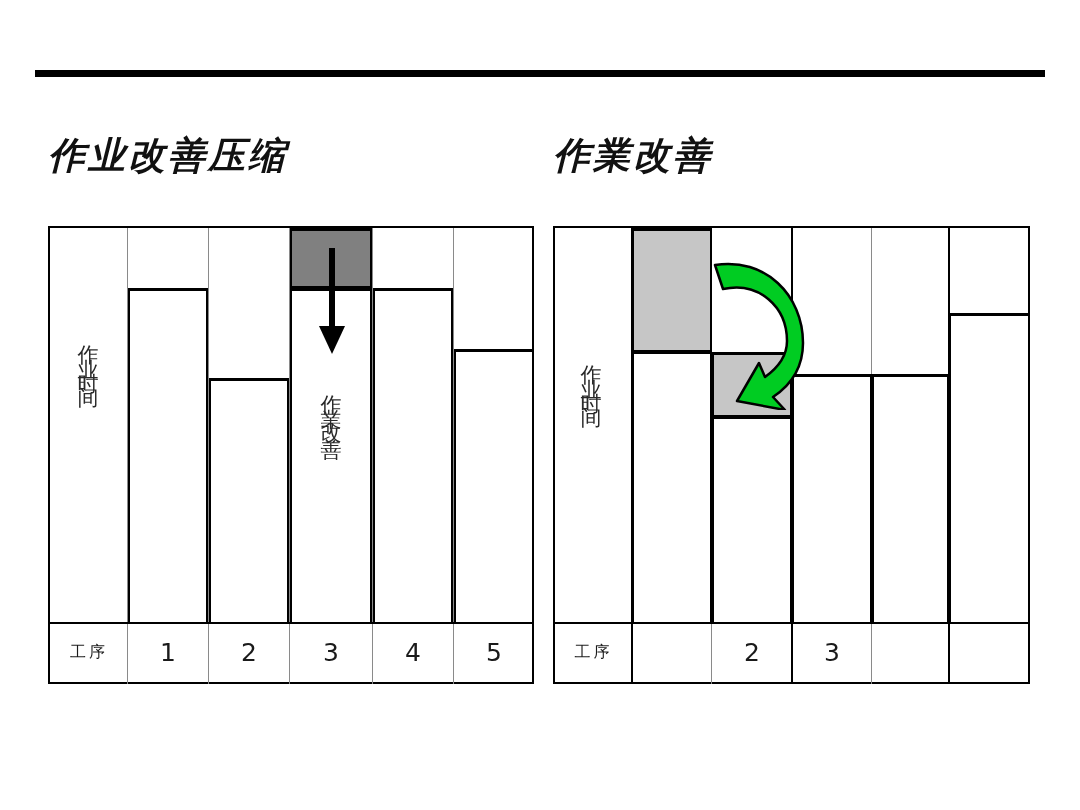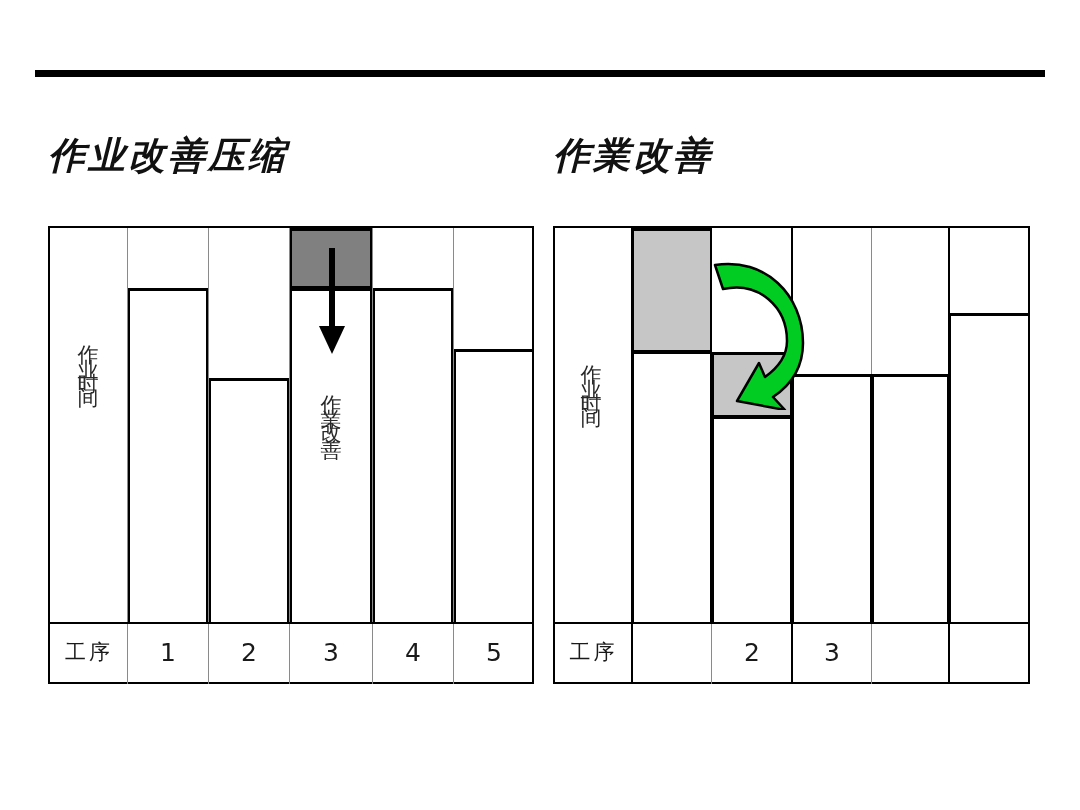--- a/index.html
+++ b/index.html
@@ -74,21 +74,21 @@
     white-space:nowrap;
   }
   .axis-cell{
     position:absolute;
     display:flex;align-items:center;justify-content:center;
     font-family:"DejaVu Sans","Liberation Sans",sans-serif;
     font-size:25px;
     color:#1a1a1a;
   }
   .axis-cell.label{
-    font-size:21px;
+    font-size:16px;
     letter-spacing:3px;
   }
   .arrow-down{position:absolute;}
   .green-arrow{position:absolute;}
 </style>
 </head>
 <body>
 
 <div class="rule"></div>
 

